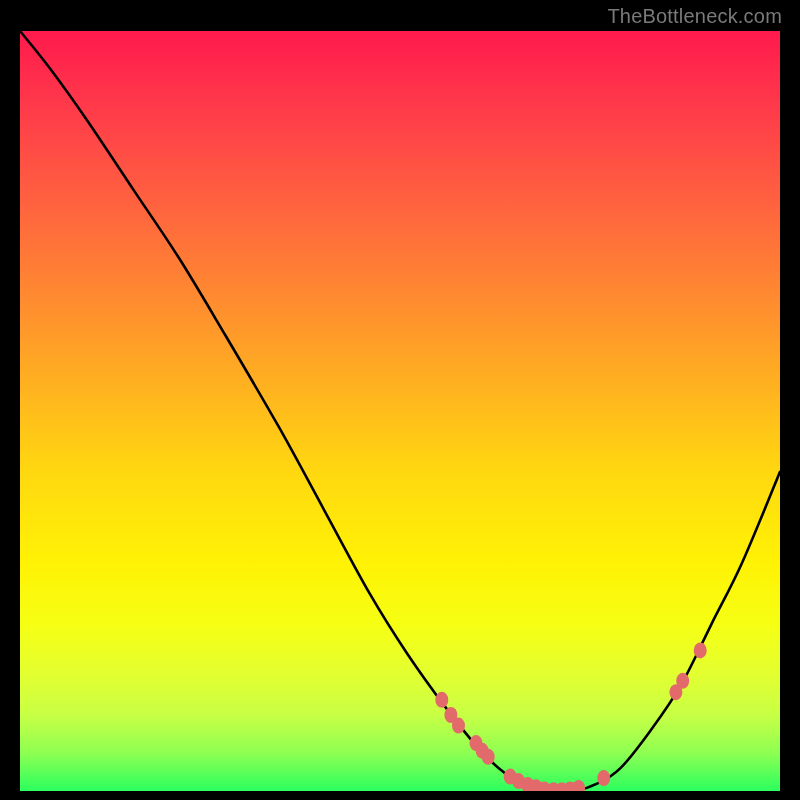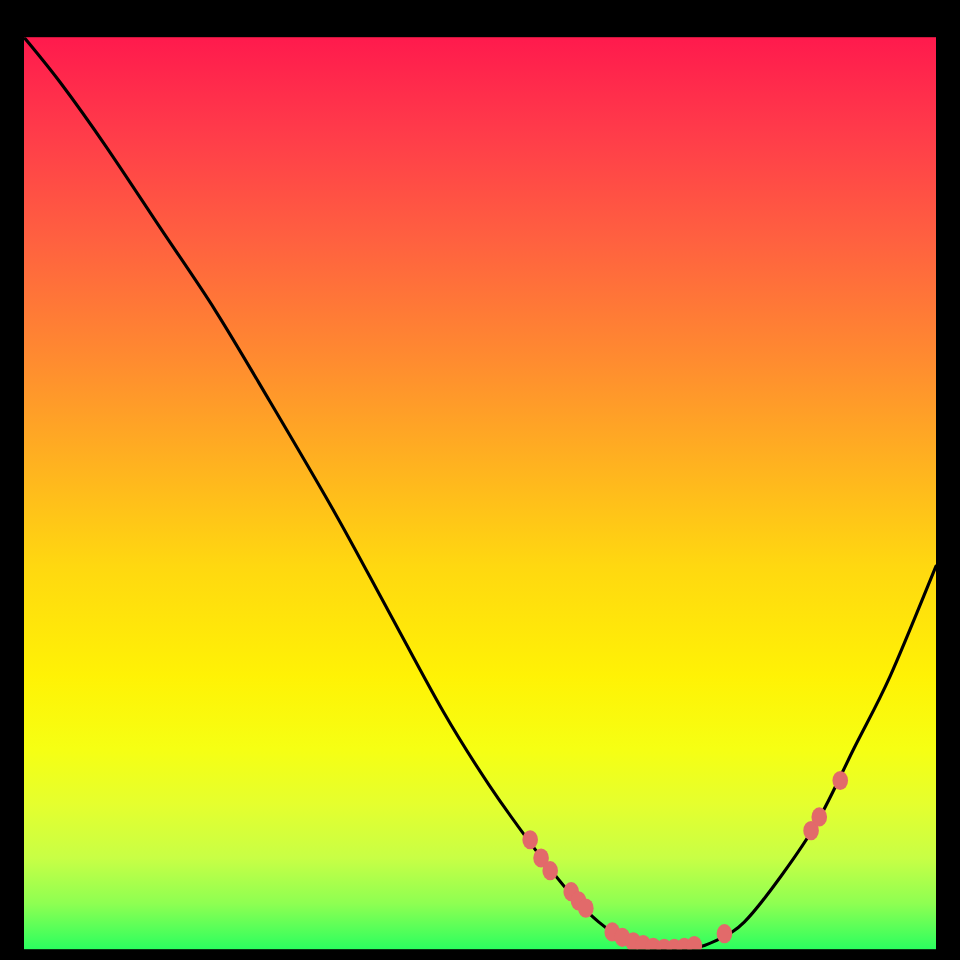--- a/index.html
+++ b/index.html
@@ -54,20 +54,21 @@
     left: 0;
     top: 0;
     width: 760px;
     height: 760px;
   }
 </style>
 </head>
 <body>
 
 <div class="frame">
+  <div class="attribution">TheBottleneck.com</div>
   <div class="plot">
     <svg class="curve" viewBox="0 0 760 760" preserveAspectRatio="none">
       <path id="curve-path" fill="none" stroke-width="2.6" stroke-linecap="round" d="M 0.0 0.0 C 5.1 6.3, 19.0 22.8, 30.4 38.0 C 41.8 53.2, 54.5 70.9, 68.4 91.2 C 82.3 111.5, 98.8 136.8, 114.0 159.6 C 129.2 182.4, 144.4 203.9, 159.6 228.0 C 174.8 252.1, 188.7 276.1, 205.2 304.0 C 221.7 331.9, 241.9 366.1, 258.4 395.2 C 274.9 424.3, 288.8 450.9, 304.0 478.8 C 319.2 506.7, 335.7 538.3, 349.6 562.4 C 363.5 586.5, 374.9 604.2, 387.6 623.2 C 400.3 642.2, 414.2 661.2, 425.6 676.4 C 437.0 691.6, 447.1 704.3, 456.0 714.4 C 464.9 724.5, 471.2 730.9, 478.8 737.2 C 486.4 743.5, 492.7 748.6, 501.6 752.4 C 510.5 756.2, 523.1 758.7, 532.0 760.0 C 540.9 761.3, 547.2 761.3, 554.8 760.0 C 562.4 758.7, 570.0 756.2, 577.6 752.4 C 585.2 748.6, 591.5 746.1, 600.4 737.2 C 609.3 728.3, 620.7 713.1, 630.8 699.2 C 640.9 685.3, 651.1 671.3, 661.2 653.6 C 671.3 635.9, 681.5 613.1, 691.6 592.8 C 701.7 572.5, 710.6 557.3, 722.0 532.0 C 733.4 506.7, 753.7 456.0, 760.0 440.8" stroke="#000000"></path>
       <g id="markers">
           <ellipse cx="421.8" cy="668.8" rx="6.5" ry="8" fill="#e26a6a"></ellipse>
           <ellipse cx="430.9" cy="684.0" rx="6.5" ry="8" fill="#e26a6a"></ellipse>
           <ellipse cx="438.5" cy="694.6" rx="6.5" ry="8" fill="#e26a6a"></ellipse>
           <ellipse cx="456.0" cy="712.1" rx="6.5" ry="8" fill="#e26a6a"></ellipse>
           <ellipse cx="462.1" cy="719.7" rx="6.5" ry="8" fill="#e26a6a"></ellipse>
           <ellipse cx="468.2" cy="725.8" rx="6.5" ry="8" fill="#e26a6a"></ellipse>

